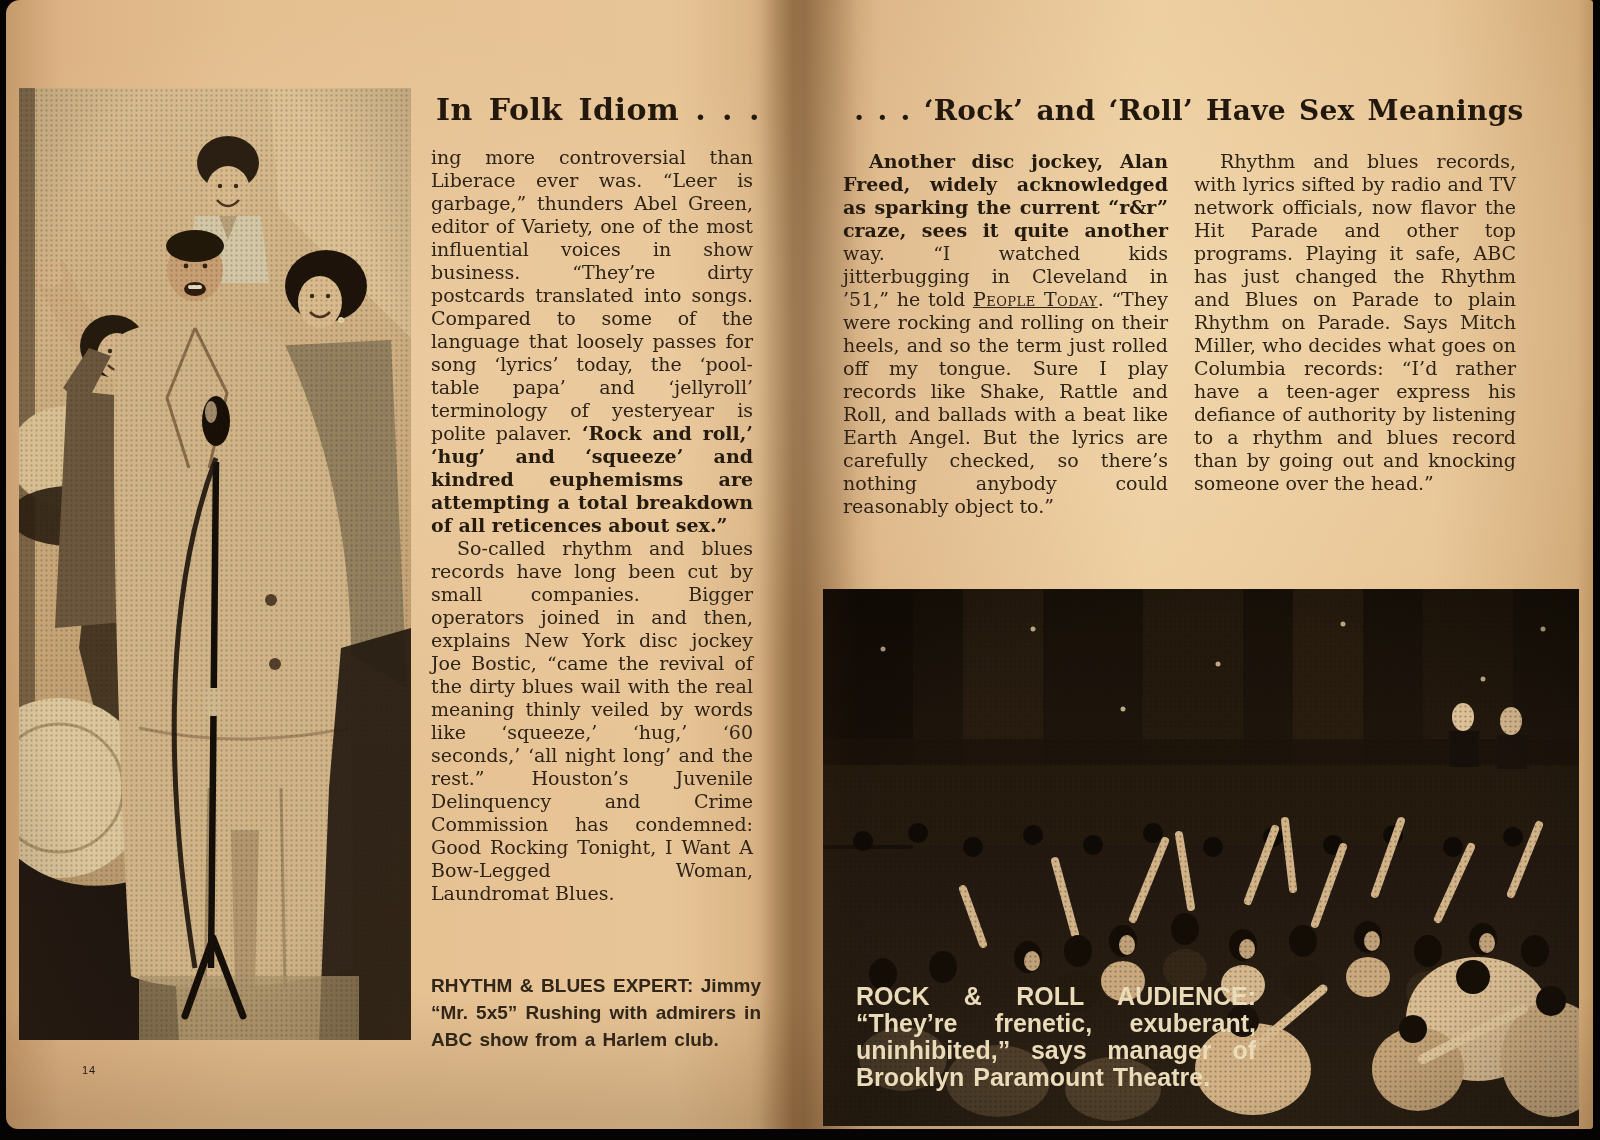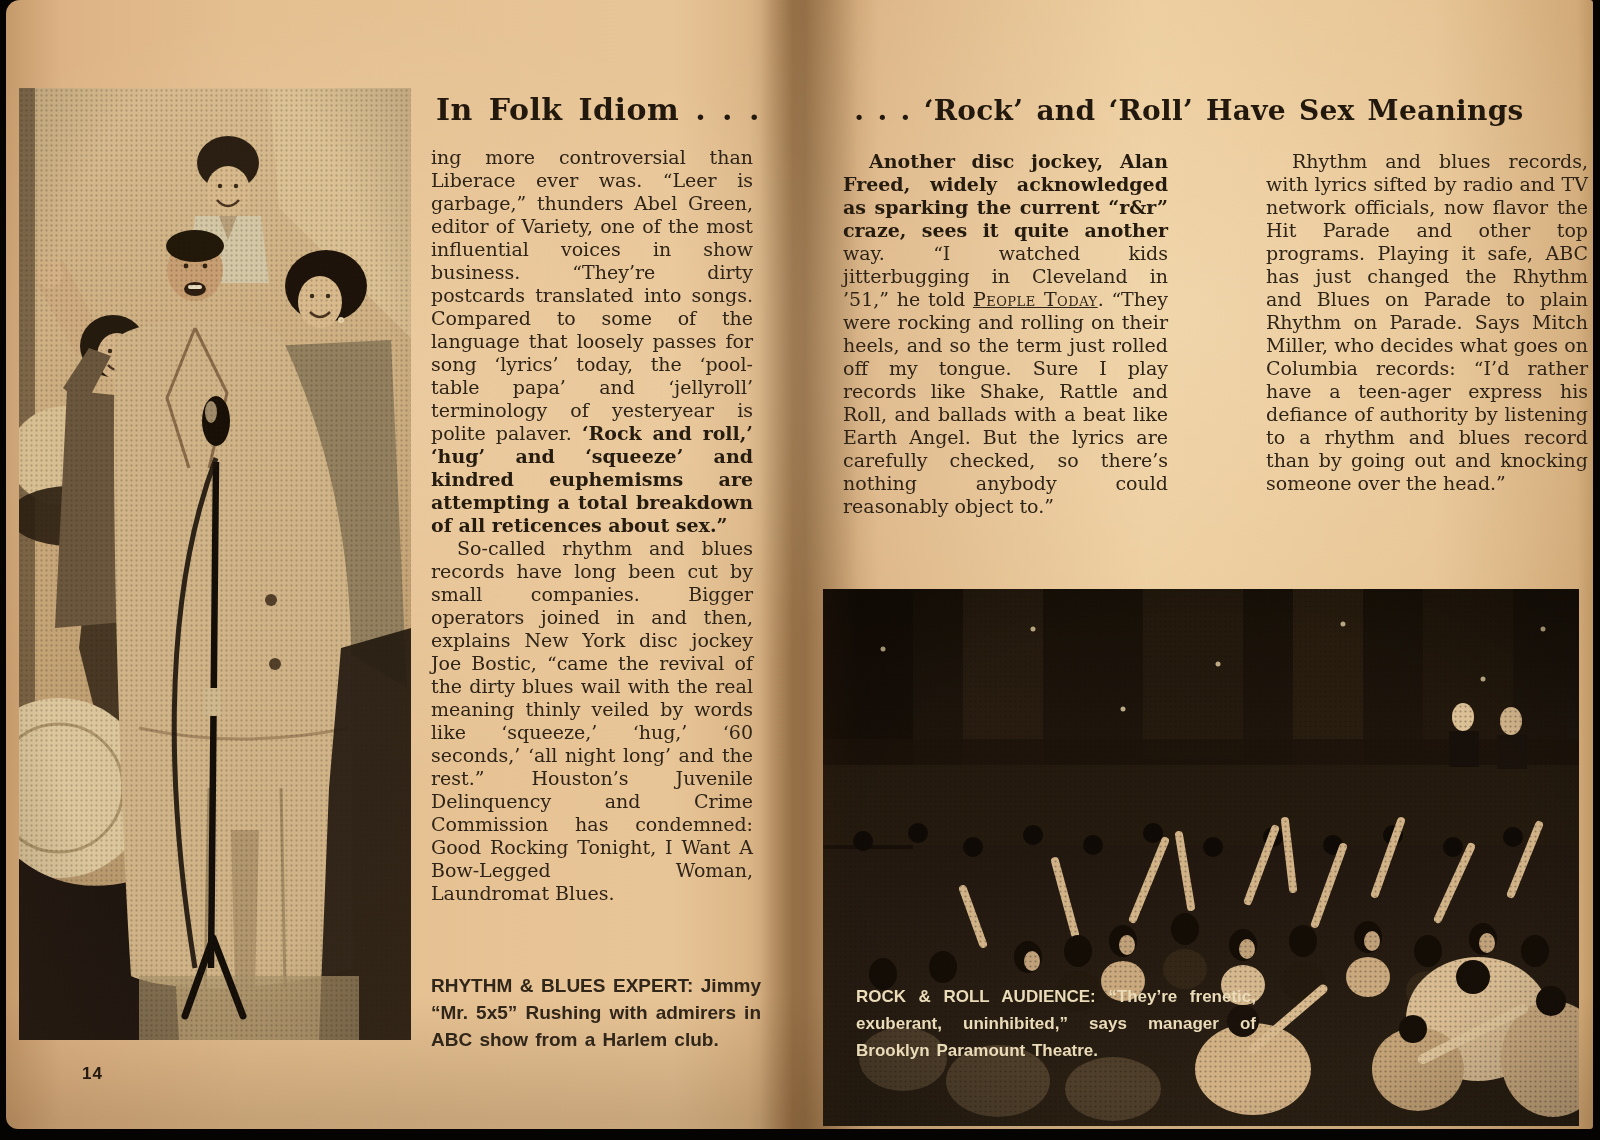--- a/index.html
+++ b/index.html
@@ -18,29 +18,29 @@
     background:linear-gradient(90deg,rgba(70,42,16,0),rgba(70,42,16,.20) 42%,rgba(60,36,14,.26) 52%,rgba(70,42,16,0));}
   .heading{position:absolute;font-weight:bold;color:#22180d;white-space:nowrap;
     font-family:"DejaVu Serif","Liberation Serif",serif;}
   .heading-left{left:430px;top:92px;font-size:30px;letter-spacing:.5px;word-spacing:5px;}
   .heading-right{left:822px;top:94px;width:722px;text-align:center;font-size:28px;letter-spacing:.3px;word-spacing:3px;}
   .col{position:absolute;color:#2f2418;font-size:19px;line-height:23px;text-align:justify;}
   .col p{margin:0;}
   .col p.indent{text-indent:26px;}
   .col-left{left:425px;top:146px;width:322px;}
   .col-r1{left:837px;top:150px;width:325px;}
-  .col-r2{left:1260px;top:150px;width:322px;}
+  .col-r2{left:1188px;top:150px;width:322px;}
   .run-b{font-weight:bold;color:#251b0f;}
   .run-i{}
   .run-c{font-variant:small-caps;letter-spacing:.5px;text-decoration:underline;}
   .caption{font-family:"Liberation Sans","DejaVu Sans",sans-serif;font-weight:bold;text-align:justify;}
   .caption-left{position:absolute;left:425px;top:972px;width:330px;font-size:19px;line-height:27px;color:#30261a;word-spacing:2px;}
-  .caption-right{position:absolute;left:33px;top:394px;width:400px;font-size:17px;line-height:27px;color:#eadbb9;word-spacing:2px;}
+  .caption-right{position:absolute;left:33px;top:394px;width:400px;font-size:25px;line-height:27px;color:#eadbb9;word-spacing:2px;}
   .pageno{position:absolute;left:76px;top:1064px;font-family:"Liberation Sans","DejaVu Sans",sans-serif;
-    font-weight:bold;font-size:17px;color:#241a10;letter-spacing:1px;}
+    font-weight:normal;font-size:11px;color:#241a10;letter-spacing:1px;}
   .photo{position:absolute;overflow:hidden;}
   .photo-left{left:13px;top:88px;width:392px;height:952px;}
   .photo-right{left:817px;top:589px;width:756px;height:537px;}
   .photo svg{display:block;width:100%;height:100%;}
 </style>
 </head>
 <body>
 
 <div class="scan">
   <div class="paper">

